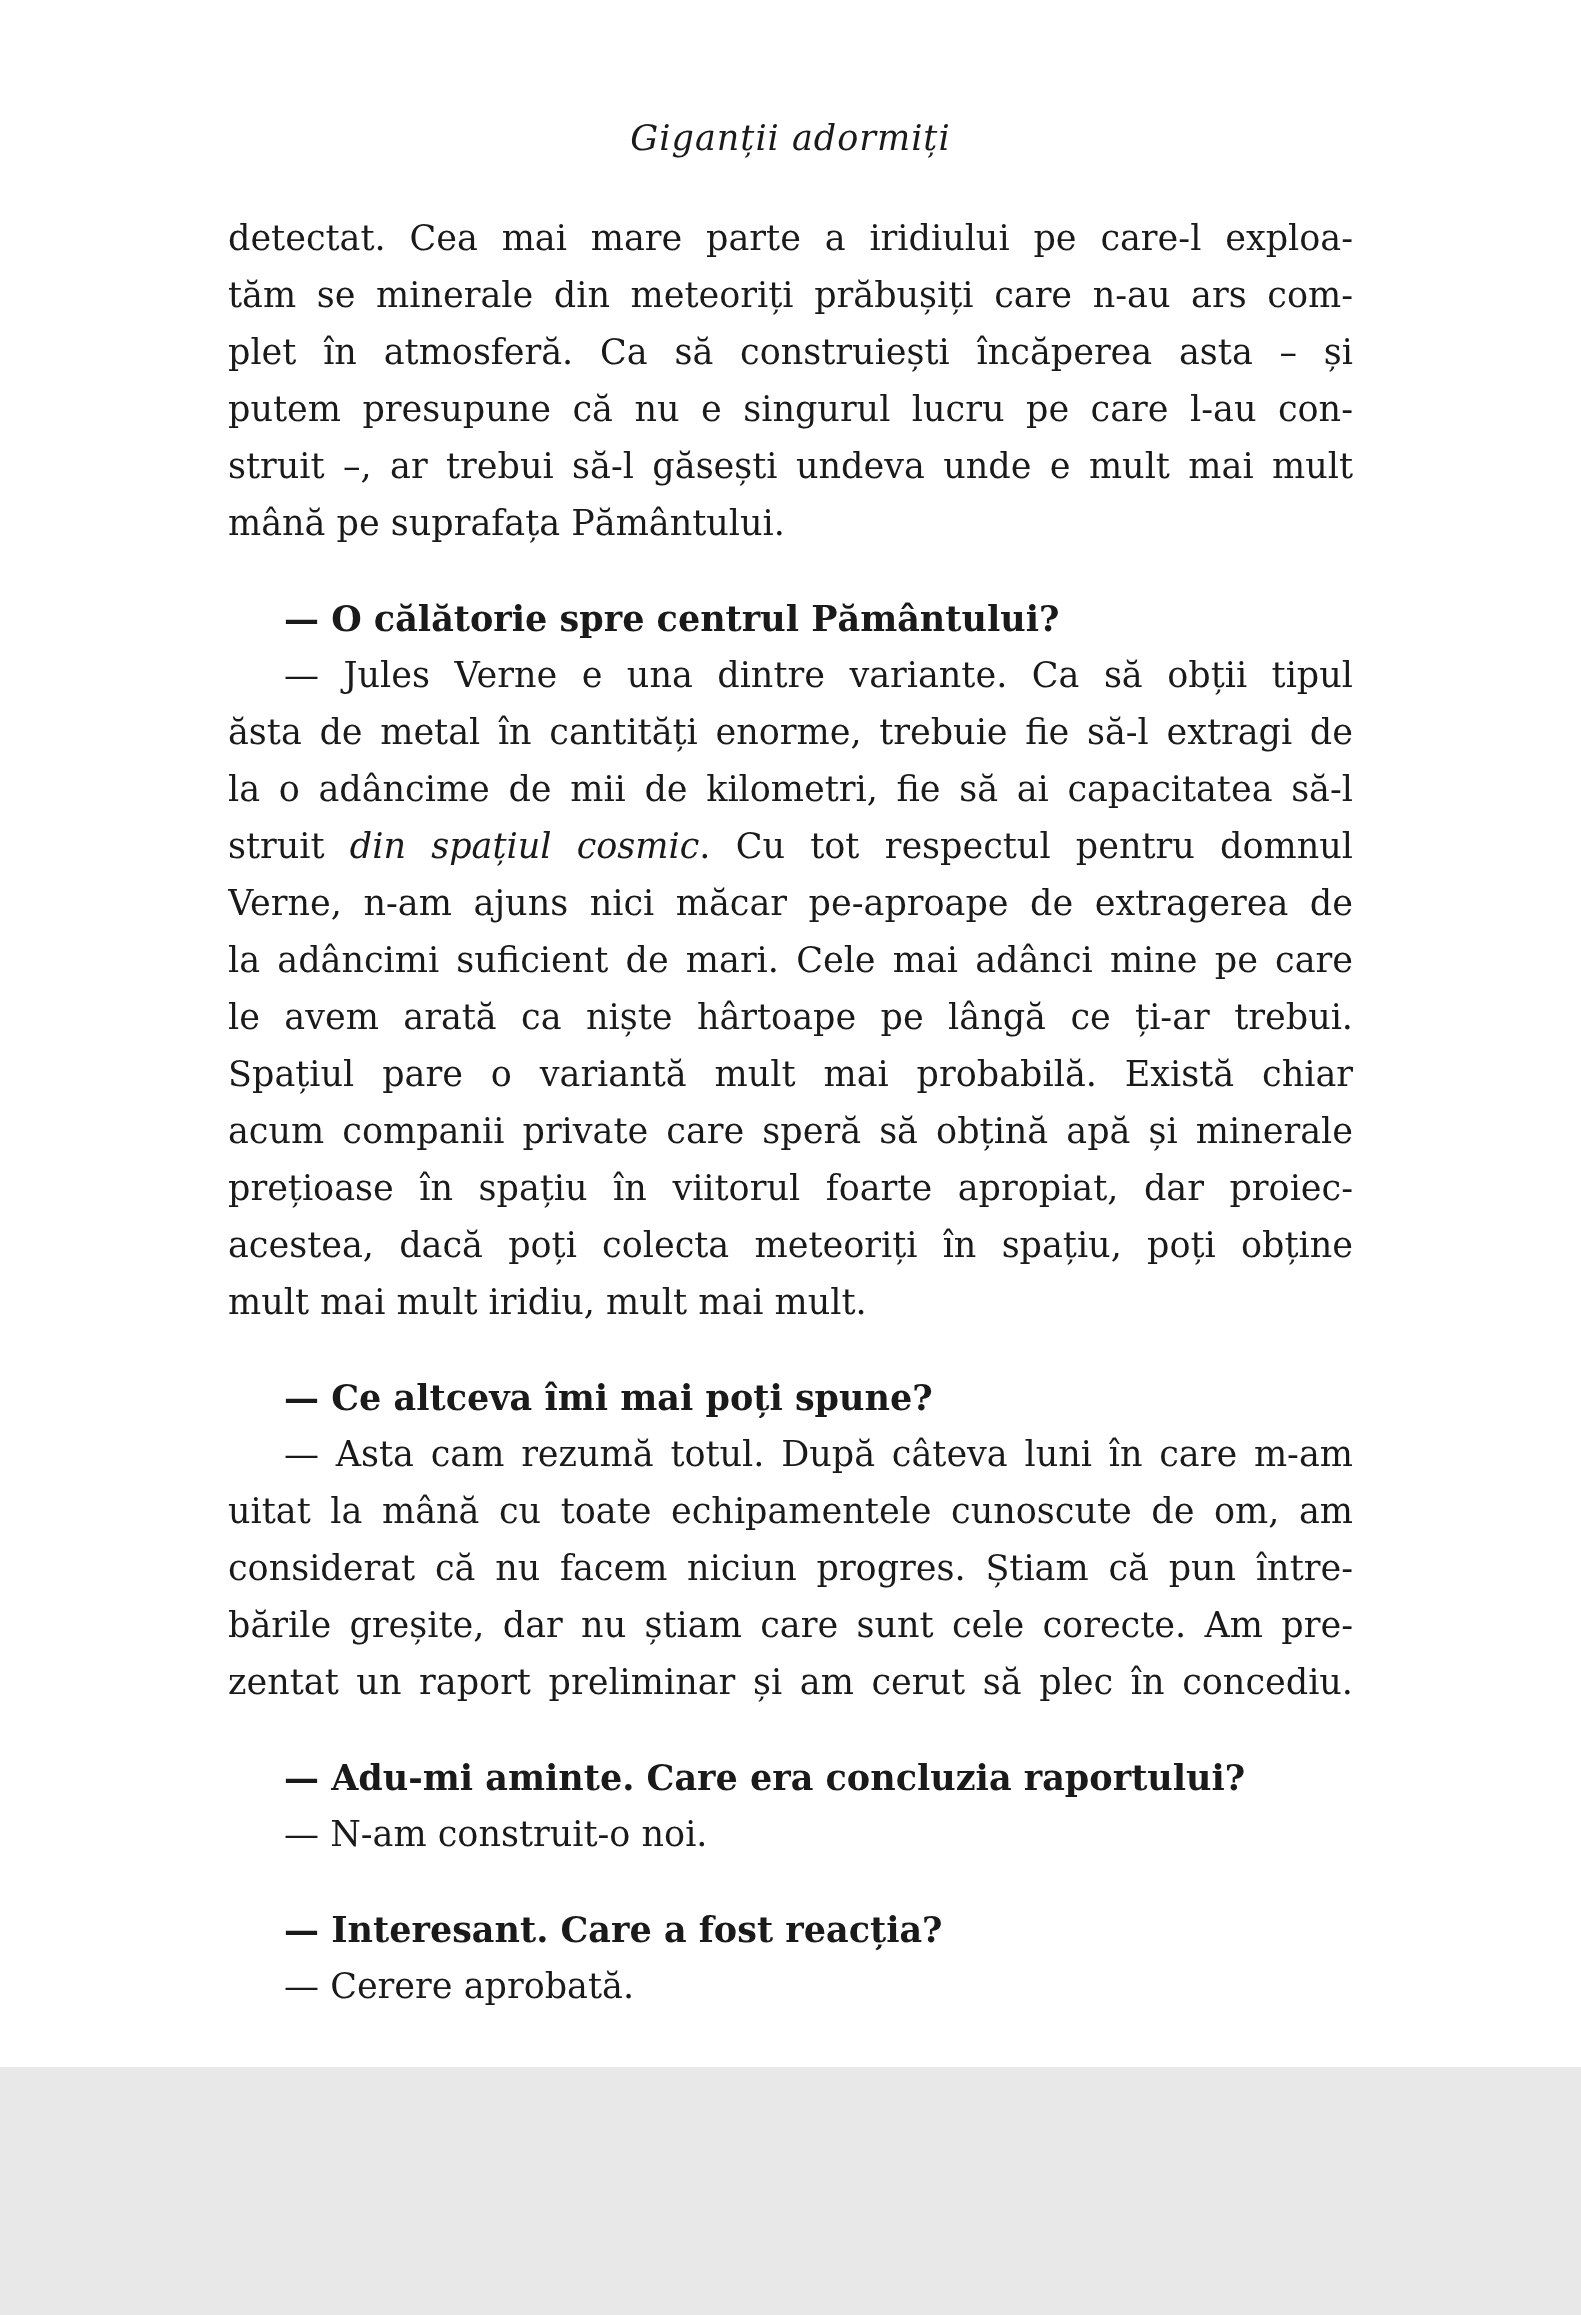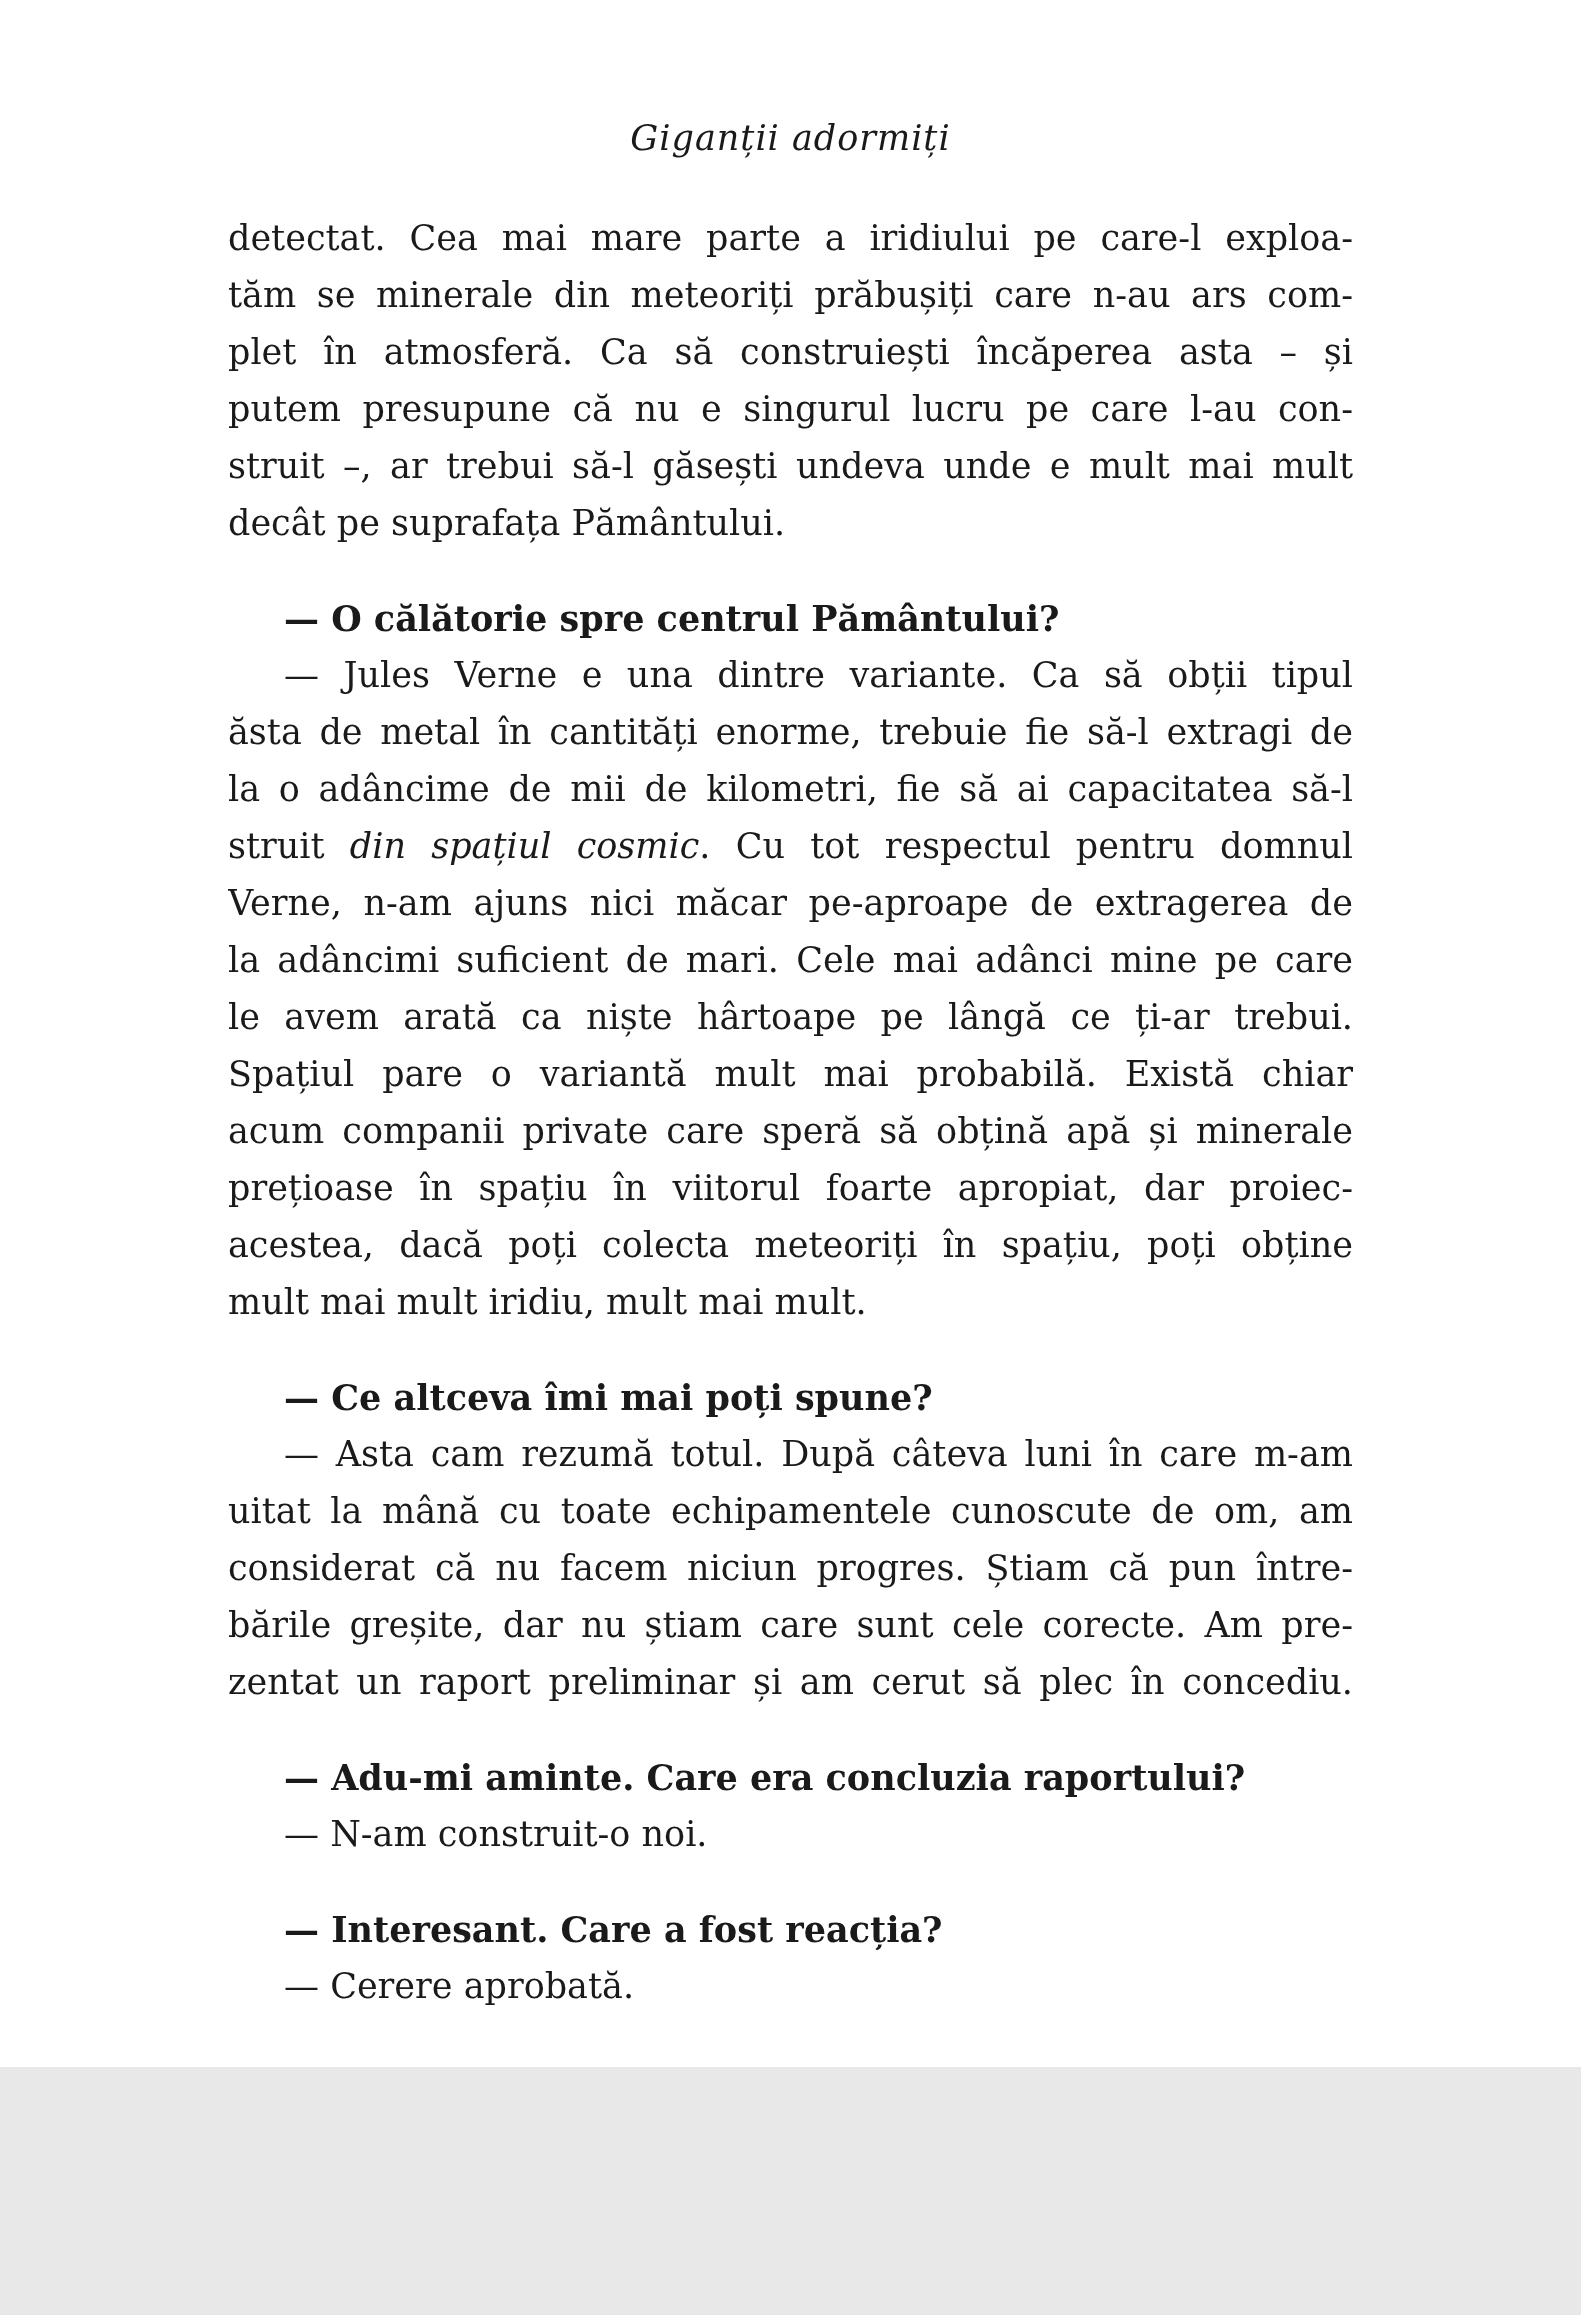--- a/index.html
+++ b/index.html
@@ -80,21 +80,21 @@
   <div class="running-header">Giganții adormiți</div>
 
   <div class="content">
 
     <div class="block">
       <div class="line j">detectat. Cea mai mare parte a iridiului pe care-l exploa-</div>
       <div class="line j">tăm se minerale din meteoriți prăbușiți care n-au ars com-</div>
       <div class="line j">plet în atmosferă. Ca să construiești încăperea asta – și</div>
       <div class="line j">putem presupune că nu e singurul lucru pe care l-au con-</div>
       <div class="line j">struit –, ar trebui să-l găsești undeva unde e mult mai mult</div>
-      <div class="line l">decât pe suprafața Pământului.</div>
+      <div class="line l">mână pe suprafața Pământului.</div>
     </div>
 
     <div class="block">
       <div class="line l ind b">— O călătorie spre centrul Pământului?</div>
       <div class="line j ind">— Jules Verne e una dintre variante. Ca să obții tipul</div>
       <div class="line j">ăsta de metal în cantități enorme, trebuie fie să-l extragi de</div>
       <div class="line j">la o adâncime de mii de kilometri, fie să ai capacitatea să-l</div>
       <div class="line j"><span>struit </span><span class="it">din spațiul cosmic</span><span>. Cu tot respectul pentru domnul</span></div>
       <div class="line j">Verne, n-am ajuns nici măcar pe-aproape de extragerea de</div>
       <div class="line j">la adâncimi suficient de mari. Cele mai adânci mine pe care</div>

